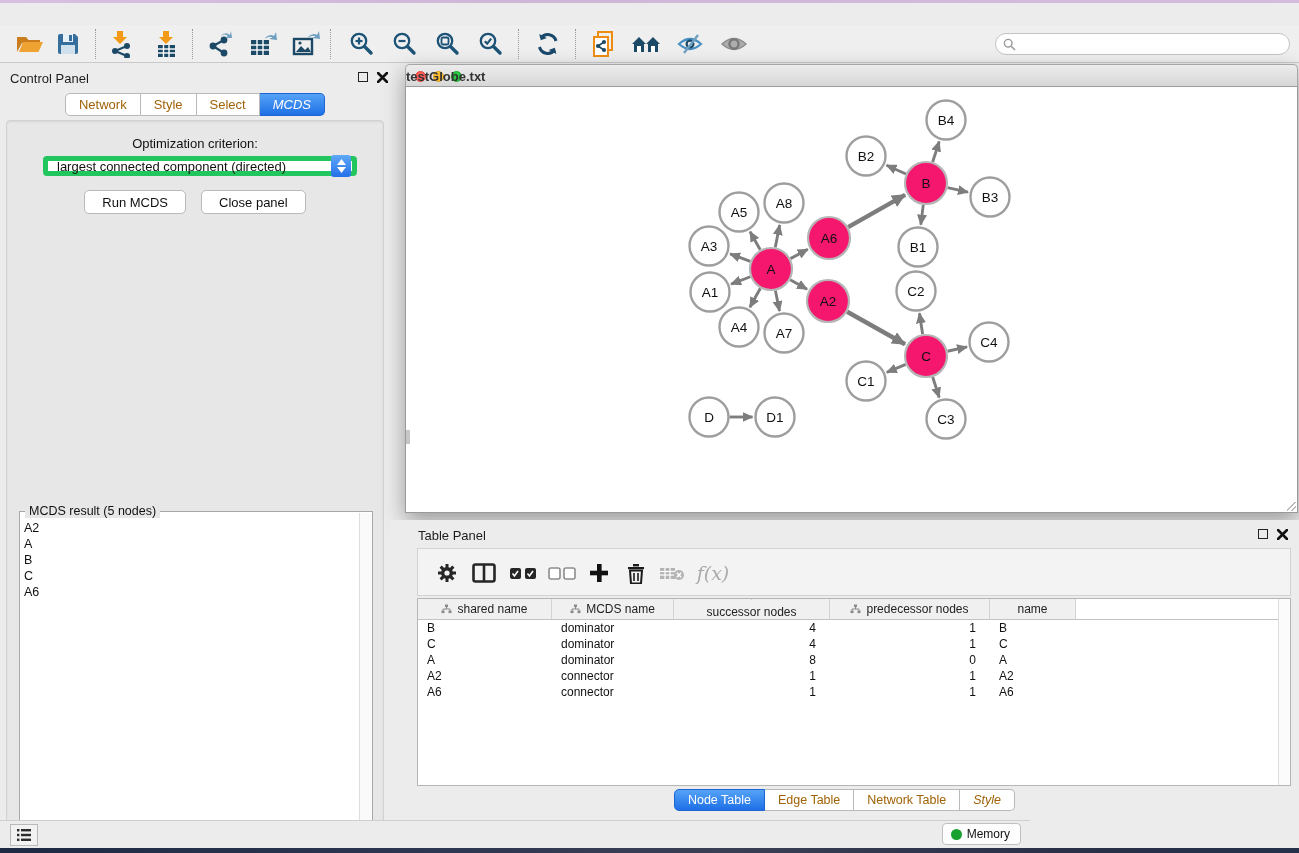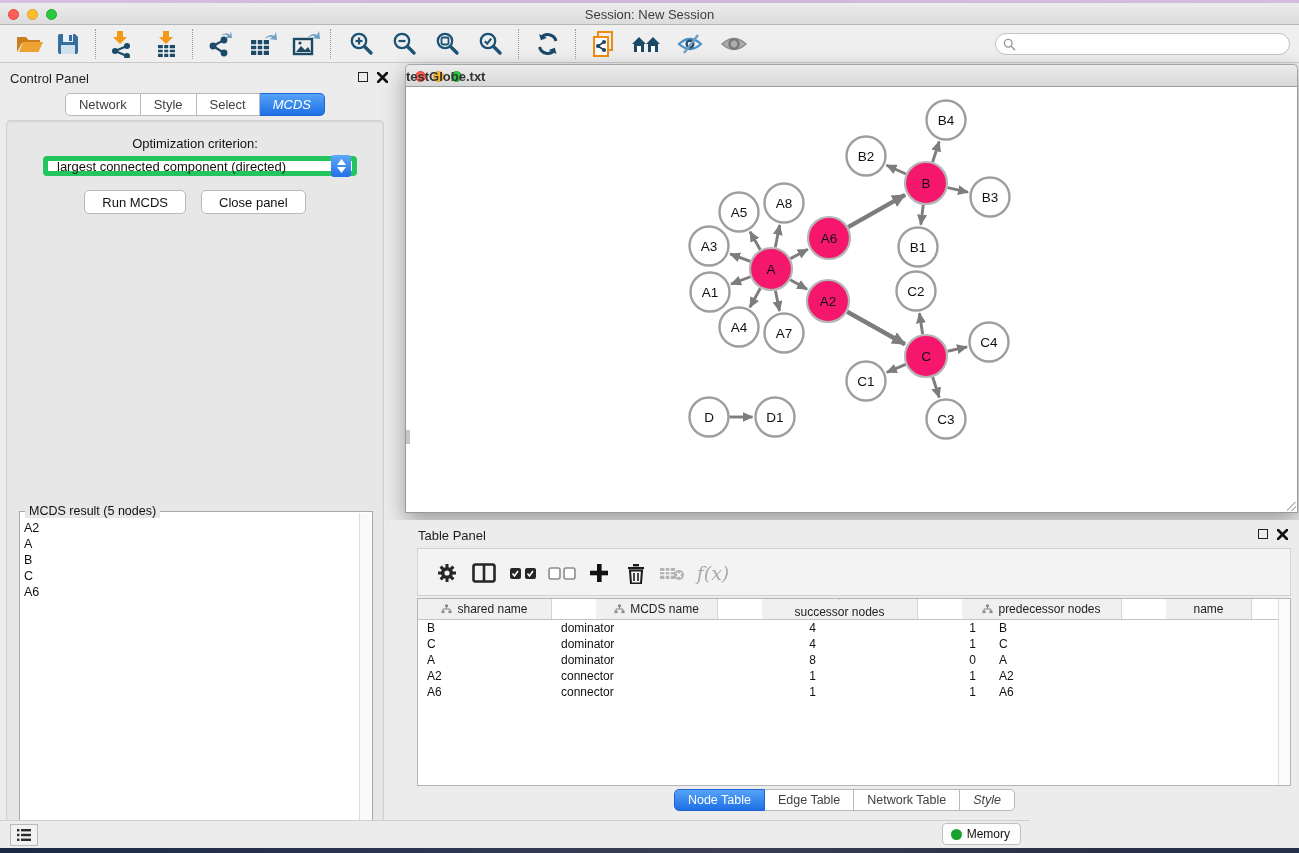--- a/index.html
+++ b/index.html
@@ -36,21 +36,21 @@
   .searchbox input { border:none; outline:none; flex:1; font-size:12px; background:transparent; margin-left:4px; }
 
   
   .cpanel { position:absolute; left:0; top:63px; width:390px; height:757px; background:#ececec; }
   .panel-head { position:relative; height:28px; }
   .panel-title { position:absolute; left:10px; top:8px; font-size:13px; color:#1e1e1e; }
   .float-ic { position:absolute; width:10px; height:10px; border:1.6px solid #222; top:9px; }
   .close-ic { position:absolute; width:11px; height:11px; top:9px; }
   .cp-tabs { position:absolute; left:0; top:30px; width:100%; display:flex; justify-content:center; }
   .seg-tab { height:23px; padding:0 13px; font-size:13px; background:#fff; border:1px solid #b9b9b9;
-             border-left:none; color:#404040; display:flex; align-items:center; }
+             border-left:none; color:#a16207; display:flex; align-items:center; }
   .seg-tab:first-child { border-left:1px solid #b9b9b9; border-radius:5px 0 0 5px; }
   .seg-tab:last-child { border-radius:0 5px 5px 0;font-style:italic; }
   .seg-tab.active { background:linear-gradient(#55a3f7,#1e6fe6); border-color:#1d65d3; color:#fff; }
   .cp-card { position:absolute; left:6px; top:57px; width:378px; height:743px; background:#e7e7e7;
              border:1px solid #d2d2d2; border-radius:4px; box-shadow:inset 0 1px 2px rgba(0,0,0,0.08); }
   .opt-label { position:absolute; left:0; width:100%; top:15px; text-align:center; font-size:13px; color:#111; }
   .cp-select { position:absolute; left:36px; top:35px; width:314px; height:20px; background:#fff;
                border:5px solid #22c55e; border-radius:4px; display:flex; align-items:center;gap:32px; }
   .cp-select .val { flex:1; font-size:13px; padding-left:9px; color:#111; white-space:nowrap; }
   .spinner { width:20px; height:22px; border-radius:3px; background:linear-gradient(#5fa9f8,#2470e8);
@@ -82,21 +82,21 @@
 
   
   .tpanel { position:absolute; left:390px; top:520px; width:909px; height:300px; background:#ececec; }
   .tp-toolbar { position:absolute; left:27px; top:28px; width:874px; height:48px; background:#f3f3f3;
                 border:1px solid #d2d2d2; }
   .tp-ic { position:absolute; top:9px; width:34px; height:30px; background:none; border:none;
            display:flex; align-items:center; justify-content:center; }
   .fx { font-family:"DejaVu Serif","Liberation Serif",serif; font-style:italic; font-size:19px; color:#a9a9a9; }
   .tp-table { position:absolute; left:27px; top:78px; width:874px; height:188px; background:#fff;
               border:1px solid #b5b5b5; overflow:hidden; }
-  .tp-head { display:flex; height:21px; border-bottom:1px solid #c3c3c3; background:#fff;gap:44px; }
+  .tp-head { display:flex; height:21px; border-bottom:1px solid #c3c3c3; background:#fff; }
   .th { display:flex; align-items:center; justify-content:center; gap:5px; background:#f0f0f0;
         border-right:1px solid #d4d4d4; font-size:12px; color:#222; height:100%; }
   .tp-row { display:flex; height:16px; align-items:center; }
   .td { font-size:12px; color:#111; overflow:hidden; white-space:nowrap; }
   .tp-scroll { position:absolute; right:0; top:0; bottom:0; width:12px; background:#fbfbfb; border-left:1px solid #ddd; }
   .tp-tabs { position:absolute; left:0; top:269px; width:100%; display:flex; justify-content:center; }
   .tp-tabs .seg-tab { height:22px; font-size:12.5px; }
 
   
   .statusbar { position:absolute; left:0; top:820px; width:1030px; height:28px; background:#ececec;
@@ -109,28 +109,20 @@
   .mem-dot { width:11px; height:11px; border-radius:50%; background:#18a12f; }
 
   svg { display:block; }
 </style>
 </head>
 <body>
 
 <div id="app">
   <div class="wp-top"></div>
 
-  <div class="titlebar">
-    <div class="lights">
-      <span class="light red"></span>
-      <span class="light yellow"></span>
-      <span class="light green"></span>
-    </div>
-    <div class="win-title">Session: New Session</div>
-  </div>
 
   <div class="toolbar">
     <button class="tb" style="left:12px">
       <svg width="28" height="24" viewBox="0 0 28 24">
         <path d="M1 20 V5 h9 l2.5 3 H24 v3 H6 Z" fill="#c97d1d"></path>
         <path d="M3 20 L7 10 h20 l-4.5 10 Z" fill="#eda232"></path>
       </svg>
     </button>
     <button class="tb" style="left:50px">
       <svg width="24" height="24" viewBox="0 0 24 24">

